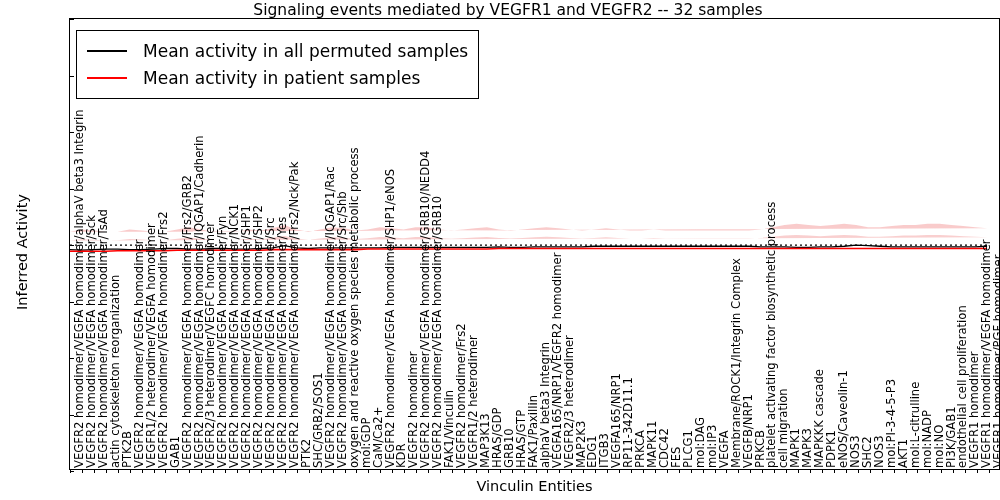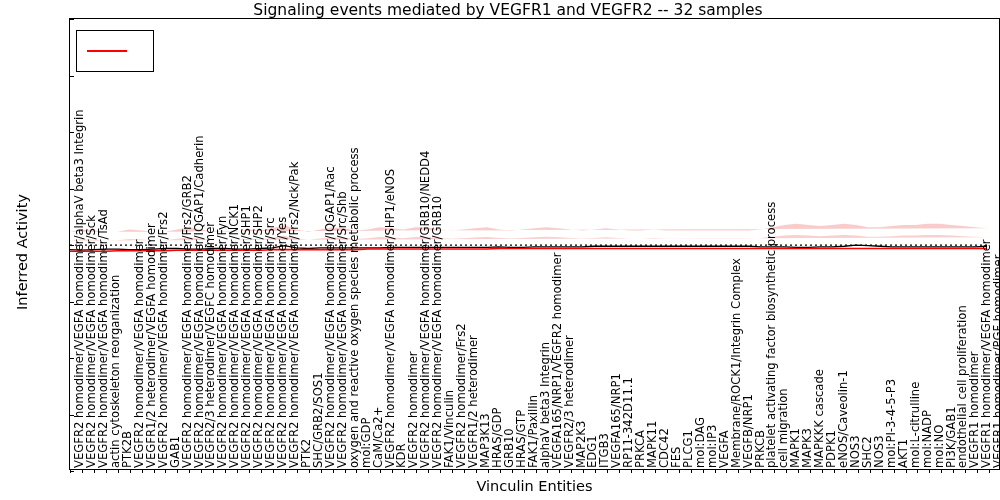--- a/index.html
+++ b/index.html
@@ -317,21 +317,26 @@
         <div class="xtick-label" style="left: 875.521px; top: 449px;">PI3K/GAB1</div>
         <div class="xtick-label" style="left: 887.456px; top: 449px;">endothelial cell proliferation</div>
         <div class="xtick-label" style="left: 899.392px; top: 449px;">VEGFR1 homodimer</div>
         <div class="xtick-label" style="left: 911.328px; top: 449px;">VEGFR1 homodimer/VEGFA homodimer</div>
         <div class="xtick-label" style="left: 923.264px; top: 449px;">VEGFR1 homodimer/PGF homodimer</div>
         <div class="xtick-label" style="left: 935.2px; top: 449px;">VEGFR1 homodimer/VEGFB homodimer</div>
       </div>
 
     <div id="legend">
       <div class="legend-row">
+        <span class="legend-swatch" style="background: rgb(0, 0, 0);"></span>
+        <span class="legend-text">Mean activity in all permuted samples</span>
+      </div>
+      <div class="legend-row">
         <span class="legend-swatch" style="background: rgb(255, 0, 0);"></span>
+        <span class="legend-text">Mean activity in patient samples</span>
       </div>
     </div>
   </div>
 
   <div id="ytick-labels"></div>
   <div id="ylabel">Inferred Activity</div>
   <div id="xlabel">Vinculin Entities</div>
 
 </div>
 

